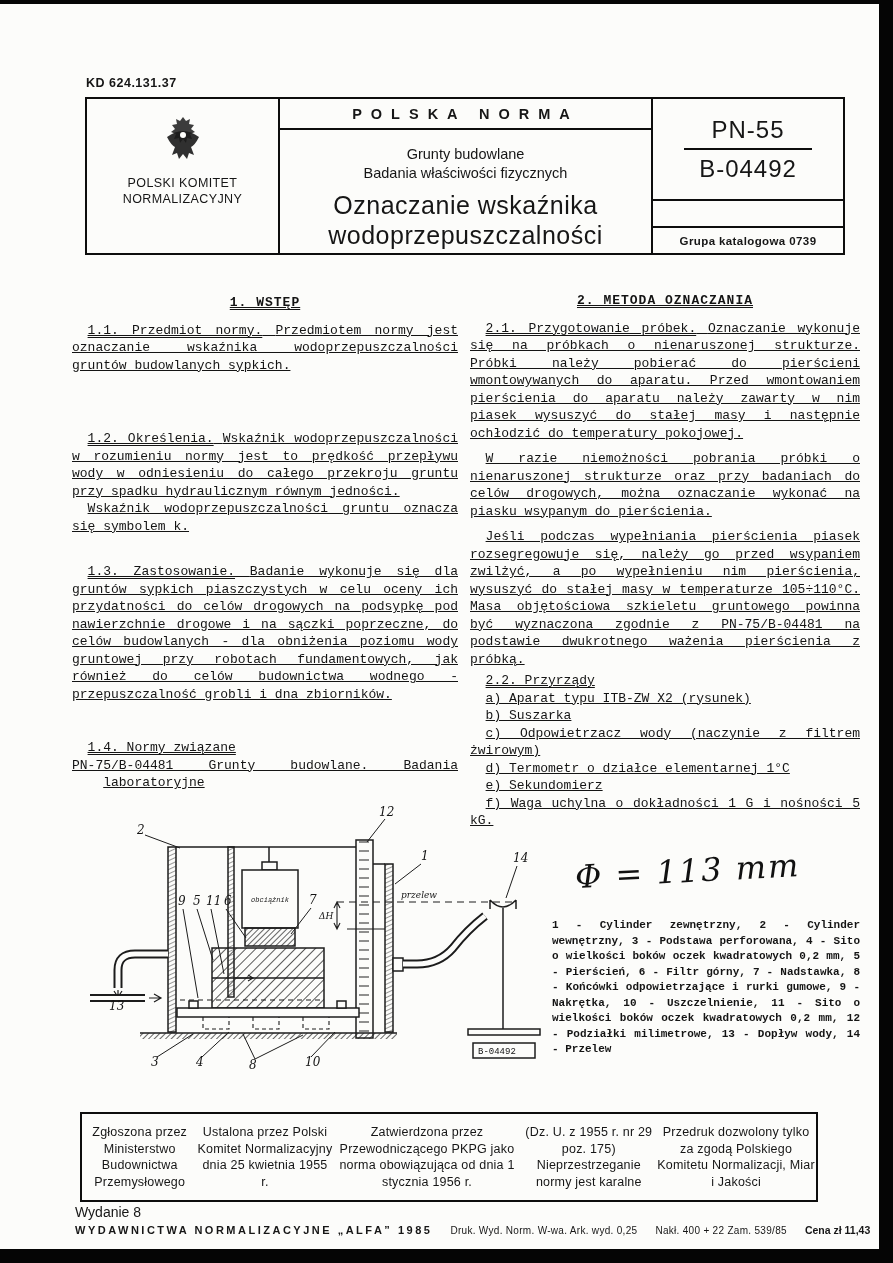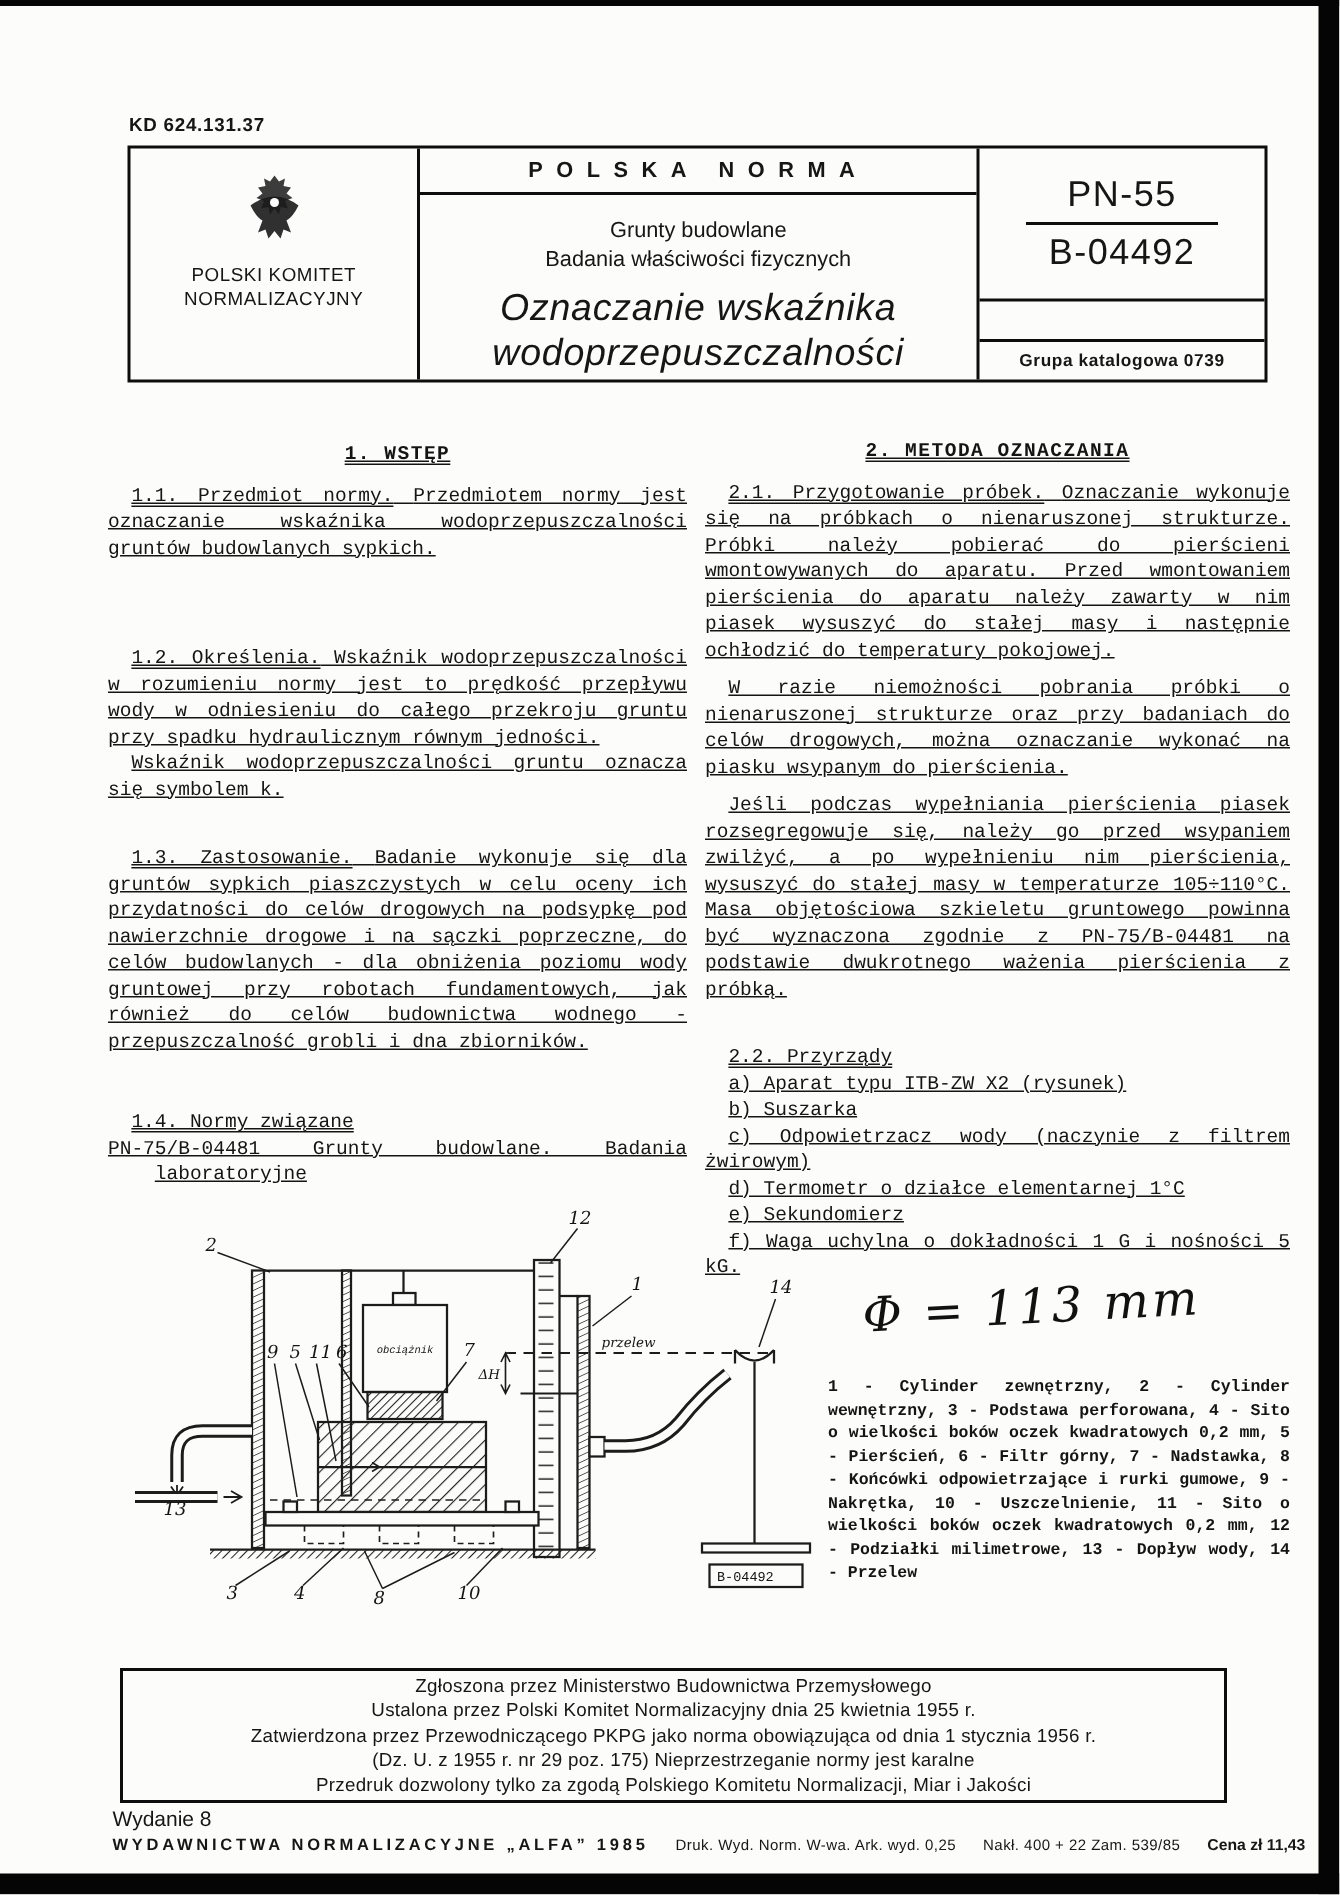--- a/index.html
+++ b/index.html
@@ -18,57 +18,57 @@
   
   .hdr{position:absolute;left:85px;top:97px;width:760px;height:158px;
        border:2.5px solid #0d0d0d;display:grid;grid-template-columns:193px 1fr 190px;box-sizing:border-box;}
   .hdr-left{border-right:2.5px solid #0d0d0d;display:flex;flex-direction:column;align-items:center;justify-content:flex-start;padding-top:14px;box-sizing:border-box;}
   .committee{margin-top:10px;font-size:12.5px;line-height:16px;text-align:center;letter-spacing:.4px;}
   .hdr-mid{border-right:2.5px solid #0d0d0d;display:flex;flex-direction:column;box-sizing:border-box;}
   .pn-strip{height:29px;border-bottom:2px solid #0d0d0d;display:flex;align-items:center;justify-content:center;
             font-size:14.5px;letter-spacing:9px;font-weight:bold;}
   .mid-body{flex:1;display:flex;flex-direction:column;align-items:center;justify-content:center;padding-top:12px;}
   .subject{font-size:14.5px;line-height:19px;text-align:center;}
-  .big-title{font-size:25px;line-height:30px;text-align:center;letter-spacing:.5px;margin-top:7px;font-style:italic;}
+  .big-title{font-size:25px;line-height:30px;text-align:center;letter-spacing:.5px;margin-top:7px;}
   .hdr-right{display:flex;flex-direction:column;box-sizing:border-box;}
   .norm-num{height:100px;display:flex;flex-direction:column;align-items:center;justify-content:center;border-bottom:2px solid #0d0d0d;}
   .norm-num .n1{font-size:24px;letter-spacing:1px;}
   .norm-num .rule{width:128px;height:2px;background:#0d0d0d;margin:4px 0 5px;}
   .norm-num .n2{font-size:24px;letter-spacing:1px;}
   .empty-cell{flex:1;border-bottom:2px solid #0d0d0d;}
   .cat-row{height:25px;display:flex;align-items:center;justify-content:center;font-size:11.5px;font-weight:bold;letter-spacing:.4px;}
 
   
   .col{position:absolute;font-family:"Liberation Mono","DejaVu Sans Mono",monospace;
        font-size:13px;line-height:17.5px;text-align:justify;color:#141414;text-decoration:underline;}
   .colL{left:72px;top:294px;width:386px;}
   .colR{left:470px;top:292px;width:390px;}
   .sec-h{text-align:center;font-weight:bold;letter-spacing:1px;margin:0 0 4px 0;}
   .u{text-decoration:underline;text-underline-offset:3px;}
   .para{margin:0;text-indent:2ch;}
   .hang{margin:0;padding-left:4ch;text-indent:-4ch;}
   .item{margin:0;text-indent:2ch;}
   .mt10{margin-top:10px;} .mt56{margin-top:56px;} .mt28{margin-top:28px;}
-  .mt36{margin-top:36px;} .mt8{margin-top:8px;} .mt12{margin-top:28px;}
+  .mt36{margin-top:36px;} .mt8{margin-top:8px;} .mt12{margin-top:4px;}
 
   
   .fig-wrap{position:absolute;left:85px;top:802px;width:492px;height:282px;}
   .fig-wrap svg{width:100%;height:100%;}
   .fig-num{font-family:"DejaVu Serif",serif;font-style:italic;font-size:12px;fill:#141414;}
   .fig-small{font-family:"DejaVu Serif",serif;font-style:italic;font-size:9px;fill:#141414;}
   .fig-mono{font-family:"Liberation Mono",monospace;font-size:9px;fill:#141414;}
   .phi-note{position:absolute;left:575px;top:852px;font-family:"DejaVu Serif",serif;
             font-style:italic;font-size:32px;letter-spacing:2px;transform:rotate(-3deg);color:#111;}
   .fig-caption{position:absolute;left:552px;top:918px;width:308px;
                font-family:"Liberation Mono","DejaVu Sans Mono",monospace;
                font-size:11px;line-height:15.5px;font-weight:bold;text-align:justify;color:#141414;}
 
   
   .foot-box{position:absolute;left:80px;top:1112px;width:738px;height:90px;border:2.5px solid #0d0d0d;
-            box-sizing:border-box;display:flex;flex-direction:column;align-items:center;justify-content:center;}
+            box-sizing:border-box;display:flex;flex-direction:row;align-items:center;justify-content:center;}
   .foot-box div{font-size:12.5px;line-height:16.5px;text-align:center;letter-spacing:.2px;}
   .edition{position:absolute;left:75px;top:1204px;font-size:14px;}
   .imprint{position:absolute;left:75px;top:1224px;width:790px;display:flex;align-items:baseline;gap:18px;white-space:nowrap;}
   .imprint .pub{font-size:11px;font-weight:bold;letter-spacing:2.5px;}
   .imprint .seg{font-size:10px;letter-spacing:.3px;}
   .imprint .price{font-size:10.5px;font-weight:bold;}
 </style>
 </head>
 <body>
 

